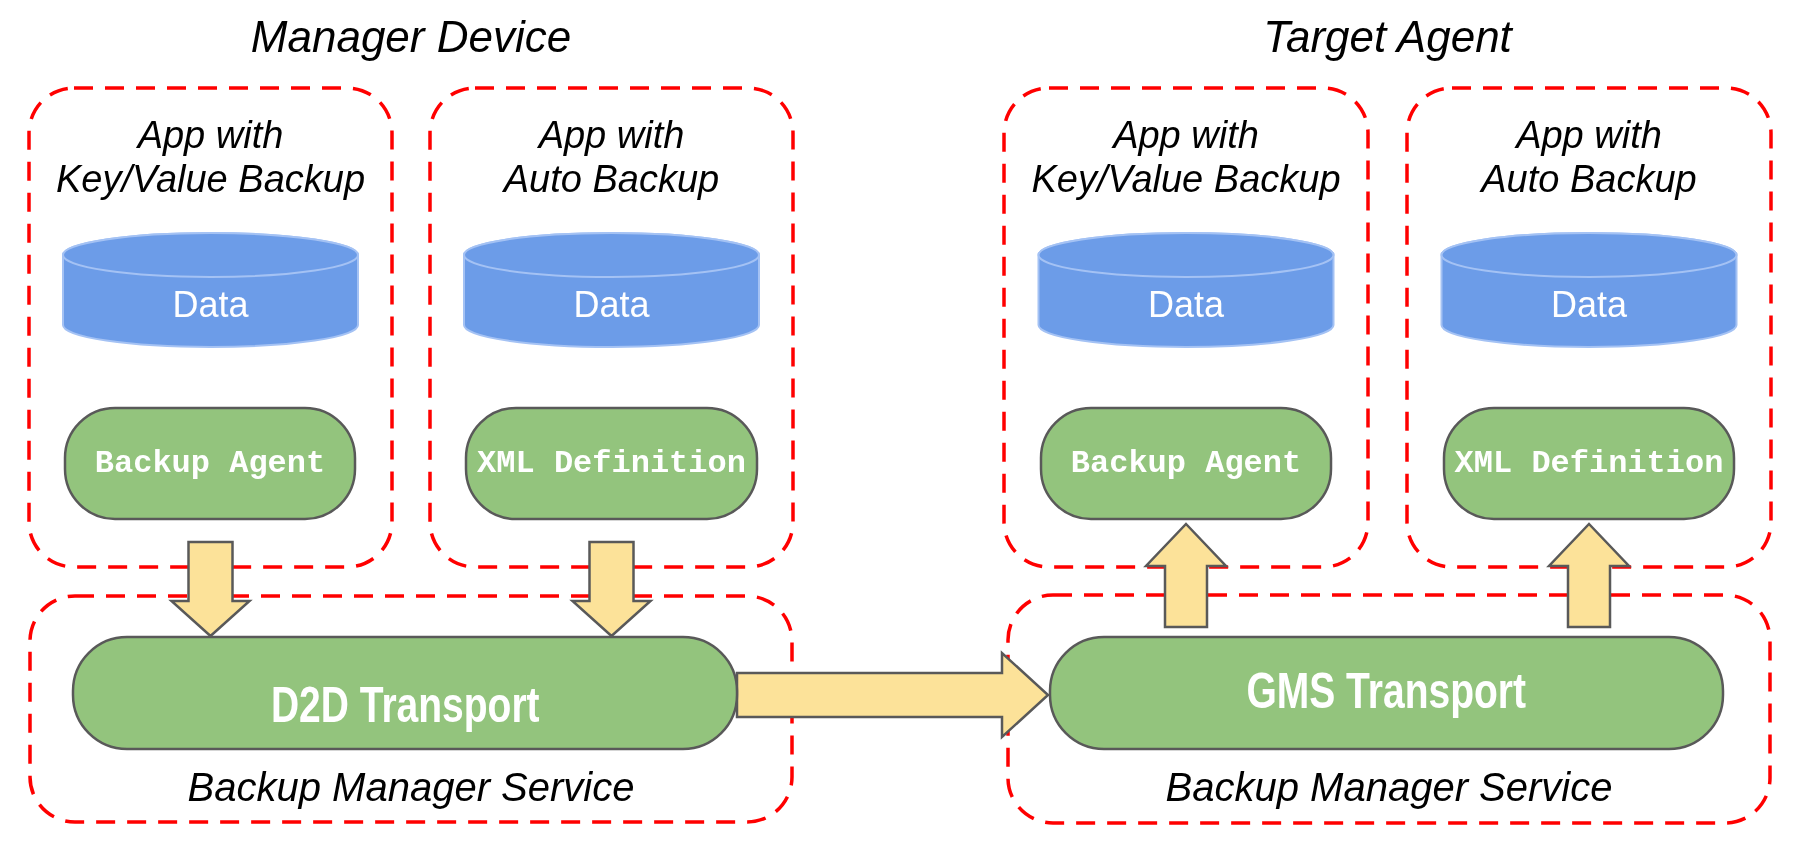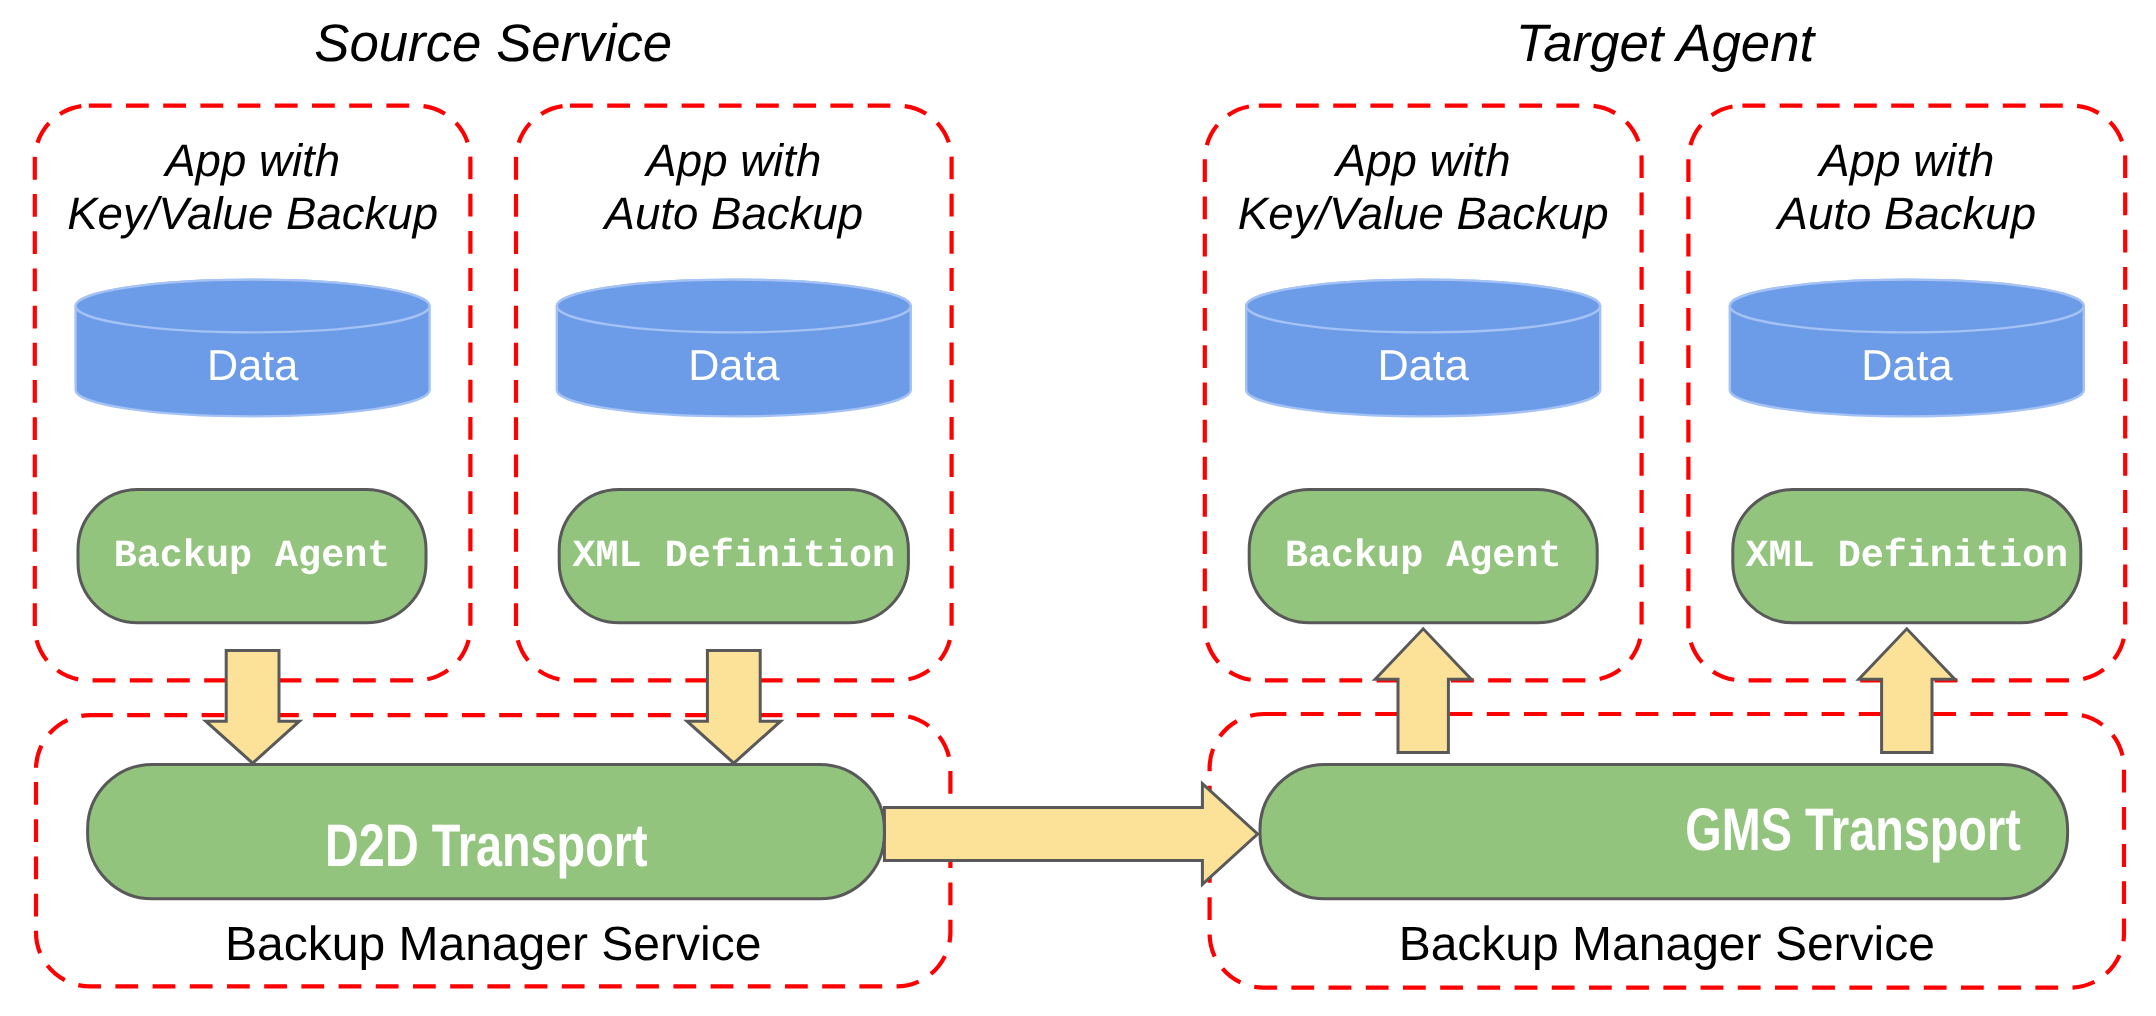--- a/index.html
+++ b/index.html
@@ -19,21 +19,21 @@
   .arrow{fill:var(--arrow_yellow);stroke:var(--arrow_outline);stroke-width:2.5;stroke-linejoin:miter;}
   .txt{position:absolute;color:var(--text_black);text-align:center;}
   .device-title{font-size:44px;font-style:italic;line-height:50px;}
   .app-label{font-size:38px;font-style:italic;line-height:44px;margin-top:13px;}
   .data-label{font-size:36px;font-weight:normal;color:var(--text_white);line-height:44px;}
   .pill-label{font-size:32px;font-weight:bold;color:var(--text_white);
               display:flex;align-items:center;justify-content:center;white-space:nowrap;font-family:Liberation Mono, monospace;}
   .transport-label{font-size:50px;font-weight:bold;color:var(--text_white);
               display:flex;align-items:center;justify-content:center;white-space:nowrap;}
   .transport-label .squeeze{display:inline-block;transform:scaleX(0.78);}
-  .bms-label{font-size:40px;line-height:46px;}
+  .bms-label{font-size:40px;font-style:italic;line-height:46px;}
 </style>
 </head>
 <body>
 
 <div class="canvas">
 
   <svg class="layer" viewBox="0 0 1797 847">
 
     <rect class="dashedbox" x="29" y="88" width="363" height="479" rx="45"></rect>
     <rect class="dashedbox" x="430" y="88" width="363" height="479" rx="45"></rect>
@@ -68,21 +68,21 @@
 
     <rect class="pill" x="65" y="408" width="290" height="111" rx="50"></rect>
     <rect class="pill" x="466" y="408" width="291" height="111" rx="50"></rect>
     <rect class="pill" x="1041" y="408" width="290" height="111" rx="50"></rect>
     <rect class="pill" x="1444" y="408" width="290" height="111" rx="50"></rect>
 
     <rect class="pill" x="73" y="637" width="664" height="112" rx="54"></rect>
     <rect class="pill" x="1050" y="637" width="673" height="112" rx="54"></rect>
   </svg>
 
-  <div class="txt device-title" style="left:29px;top:12px;width:764px;">Source Service</div>
+  <div class="txt device-title" style="left:29px;top:12px;width:764px;">Manager Device</div>
   <div class="txt device-title" style="left:1004px;top:12px;width:767px;">Target Agent</div>
 
   <div class="txt app-label" style="left:29px;top:100px;width:363px;">
     <div>App with</div>
     <div>Key/Value Backup</div>
   </div>
   <div class="txt app-label" style="left:430px;top:100px;width:363px;">
     <div>App with</div>
     <div>Auto Backup</div>
   </div>
@@ -101,20 +101,20 @@
   <div class="txt data-label" style="left:1441px;top:283px;width:296px;">Data</div>
 
   <div class="txt pill-label" style="left:65px;top:408px;width:290px;height:111px;">Backup Agent</div>
   <div class="txt pill-label" style="left:466px;top:408px;width:291px;height:111px;">XML Definition</div>
   <div class="txt pill-label" style="left:1041px;top:408px;width:290px;height:111px;">Backup Agent</div>
   <div class="txt pill-label" style="left:1444px;top:408px;width:290px;height:111px;">XML Definition</div>
 
   <div class="txt transport-label" style="left:73px;top:637px;width:664px;height:135px;">
     <span class="squeeze">D2D Transport</span>
   </div>
-  <div class="txt transport-label" style="left:1050px;top:637px;width:673px;height:108px;justify-content:flex-end;">
+  <div class="txt transport-label" style="left:1050px;top:637px;width:673px;height:108px;">
     <span class="squeeze">GMS Transport</span>
   </div>
 
   <div class="txt bms-label" style="left:30px;top:764px;width:762px;">Backup Manager Service</div>
   <div class="txt bms-label" style="left:1008px;top:764px;width:762px;">Backup Manager Service</div>
 
 </div>
 
 </body></html>

